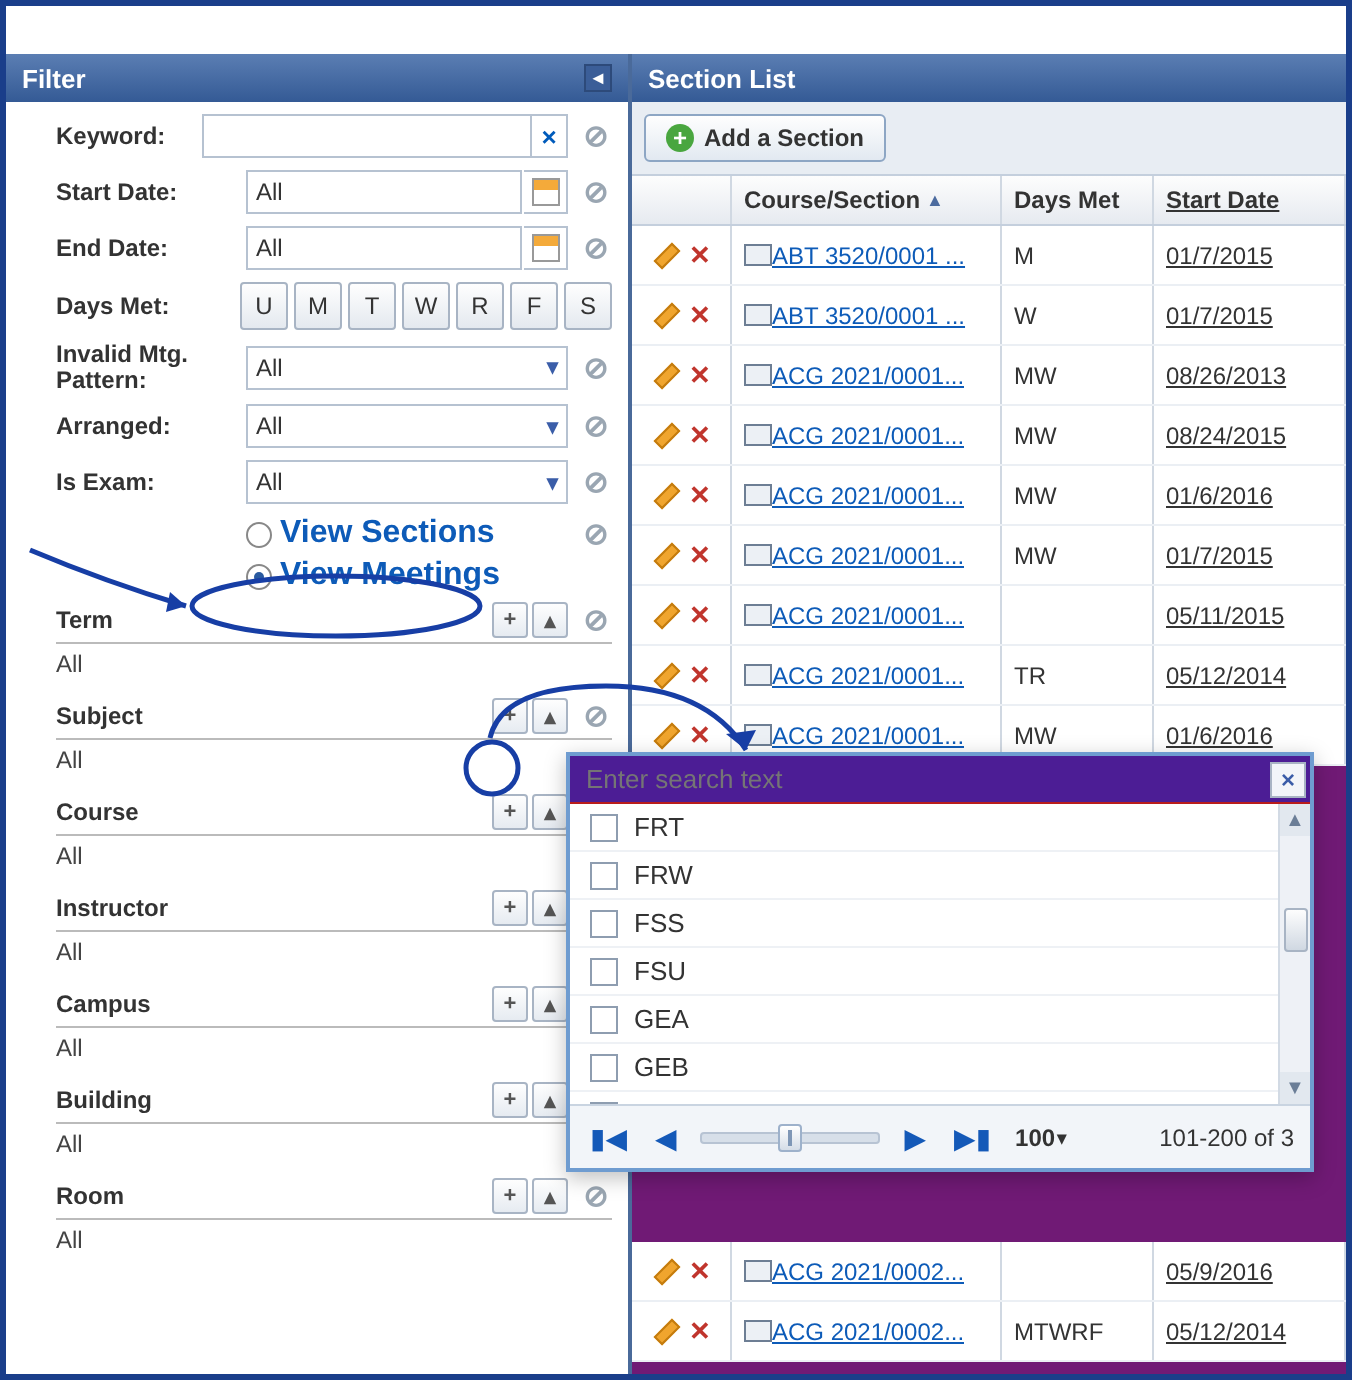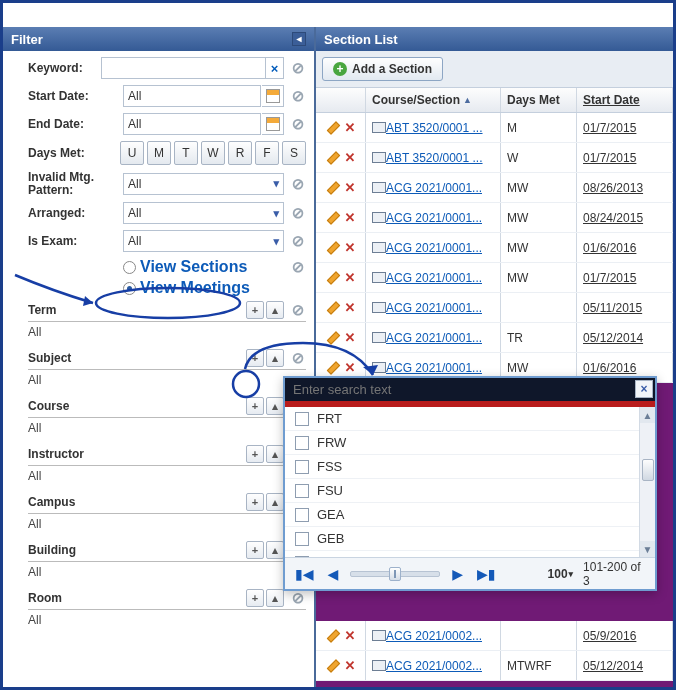--- a/index.html
+++ b/index.html
@@ -289,22 +289,23 @@
     width:374px;
     background:#fff;
     border:2px solid #6f9cd0;
     box-shadow:0 3px 10px rgba(0,0,0,0.25);
     z-index:50;
     display:flex;
     flex-direction:column;
   }
   .popup-search {
     display:flex;
-    border-bottom:6px solid #b91c1c;
-    background:#0f172a;
+    align-items:center;
+    border-bottom:1px solid #b91c1c;
+    background:#4c1d95;
   }
   .popup-input {
     flex:1;
     border:none;
     outline:none;
     padding:4px 8px;
     font-size:13px;
     background:transparent;
     color:#7b8a9b;
   }
@@ -400,21 +401,21 @@
     content:'';
     position:absolute;
     left:4px; top:2px;
     width:2px; height:8px;
     background:#7f97b6;
   }
   .pager-size {
     font-weight:bold;
     font-size:12px;
     cursor:pointer;
-    display:flex; align-items:center; gap:1px;margin-left:40px;
+    display:flex; align-items:center; gap:1px;
   }
   .pager-range {
     font-size:12px;
     color:#333;
     margin-left:auto;
   }
   
   svg.anno {
     position:absolute;
     pointer-events:none;

